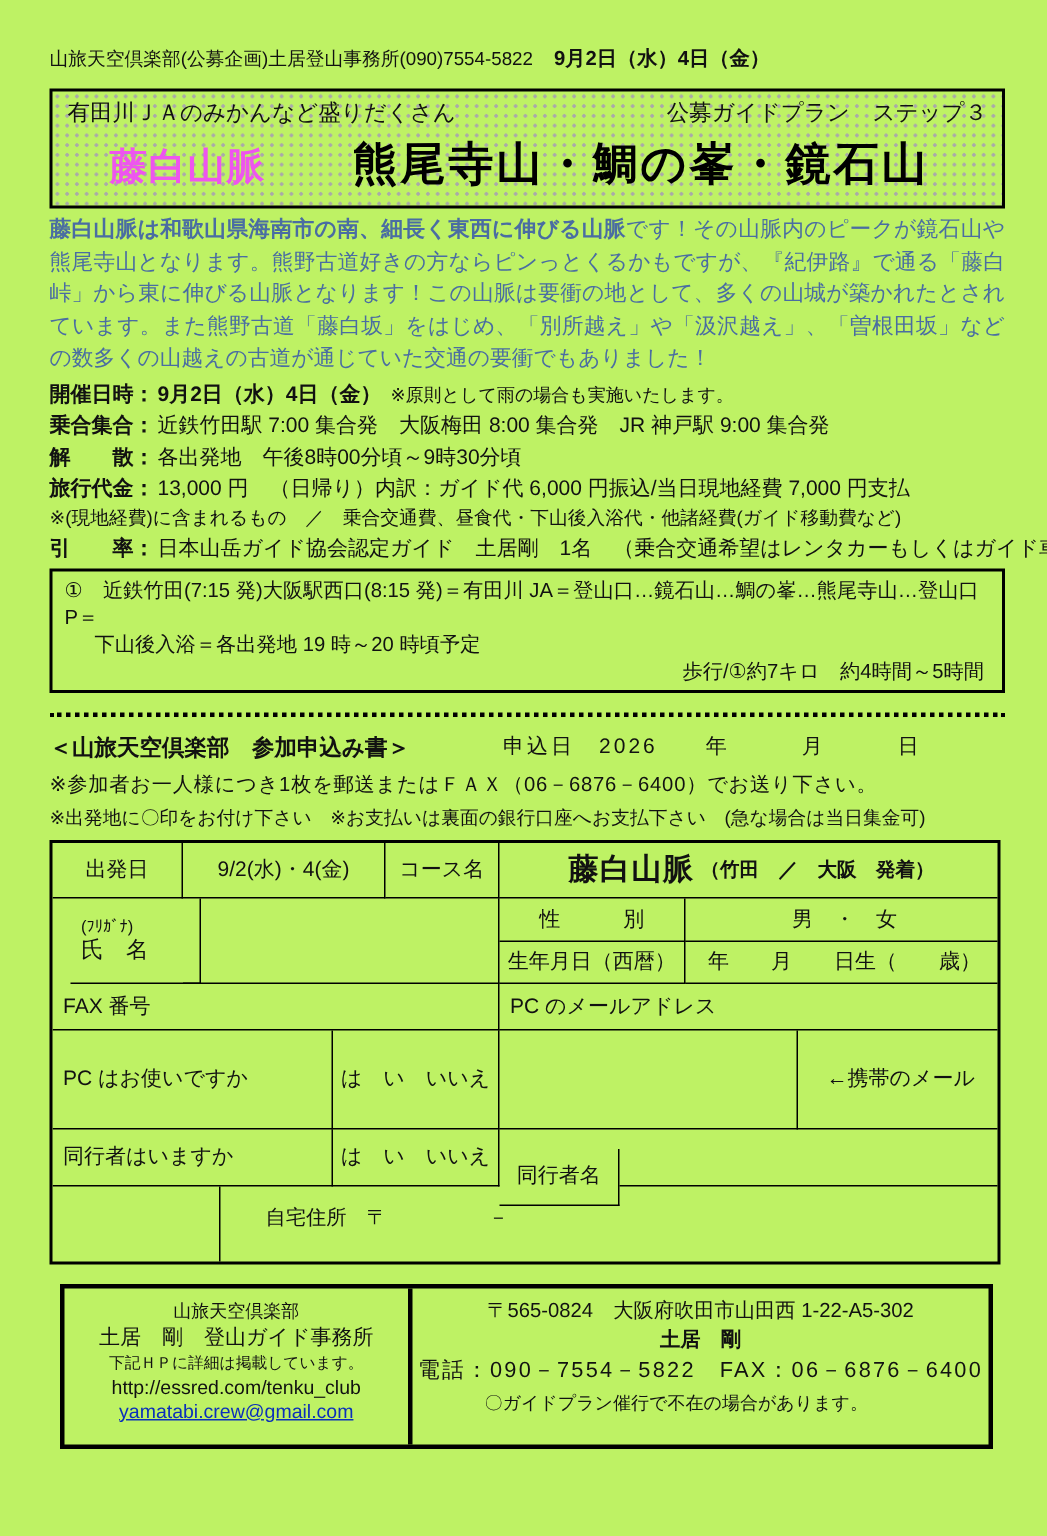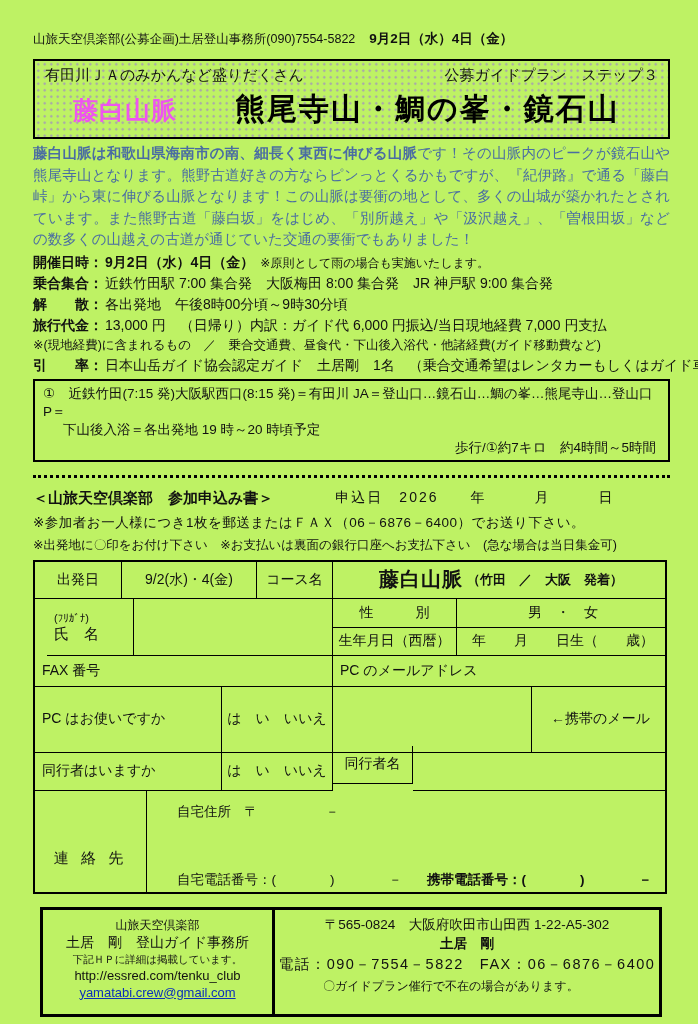--- a/index.html
+++ b/index.html
@@ -45,21 +45,21 @@
 
   
   .form-head { margin-top:11px; }
   .fh-row1 { display:flex; align-items:flex-start; }
   .fh-title { font-size:15px; font-weight:bold; }
   .fh-date { font-size:14px; margin-left:62px; letter-spacing:2px; }
   .fh-note1 { font-size:13.5px; margin-top:6px; letter-spacing:0.5px; }
   .fh-note2 { font-size:12.5px; margin-top:5px; }
 
   
-  .tbl { position:relative; margin-top:6px; width:634px; height:334px; border:2px solid #000; overflow:hidden; }
+  .tbl { position:relative; margin-top:6px; width:634px; height:283px; border:2px solid #000; overflow:hidden; }
   .cell { position:absolute; border-right:1.5px solid #000; border-bottom:1.5px solid #000;
           display:flex; align-items:center; font-size:14px; overflow:hidden; }
   .cell.center { justify-content:center; }
   .cell.pad { padding-left:7px; }
   .cell.no-r { border-right:none; }
   .cell.no-b { border-bottom:none; }
   .course-big { font-size:20px; font-weight:900; letter-spacing:1px; }
   .course-suffix { font-size:13px; font-weight:bold; margin-left:4px; }
   .stack { flex-direction:column; align-items:flex-start; justify-content:center; }
   .furi { font-size:11px; line-height:14px; }
@@ -170,21 +170,21 @@
       <div class="cell pad" style="left:0;top:94px;width:298px;height:31px;">FAX 番号</div>
       <div class="cell pad no-r" style="left:298px;top:94px;width:336px;height:31px;">PC のメールアドレス</div>
 
       <div class="cell pad" style="left:0;top:125px;width:187px;height:66px;">PC はお使いですか</div>
       <div class="cell center" style="left:187px;top:125px;width:111px;height:66px;">は　い　いいえ</div>
       <div class="cell" style="left:298px;top:125px;width:199px;height:66px;"></div>
       <div class="cell center no-r" style="left:497px;top:125px;width:137px;height:66px;">←携帯のメール</div>
 
       <div class="cell pad" style="left:0;top:191px;width:187px;height:38px;">同行者はいますか</div>
       <div class="cell center" style="left:187px;top:191px;width:111px;height:38px;">は　い　いいえ</div>
-      <div class="cell center" style="left:298px;top:184px;width:80px;height:38px;">同行者名</div>
+      <div class="cell center" style="left:298px;top:204px;width:80px;height:38px;">同行者名</div>
       <div class="cell no-r" style="left:378px;top:191px;width:256px;height:38px;"></div>
 
       <div class="cell center no-b contact-label" style="left:0;top:229px;width:112px;height:136px;">連 絡 先</div>
       <div class="cell no-r no-b contact-body" style="left:112px;top:229px;width:522px;height:136px;">
         <span class="cb-line" style="left:30px;top:12px;">自宅住所　〒　　　　　－</span>
         <span class="cb-line" style="left:30px;top:80px;">自宅電話番号：(　　　　)　　　　－</span>
         <span class="cb-line" style="left:280px;top:80px;font-weight:bold;">携帯電話番号：(　　　　)　　　　－</span>
         <span class="cb-line" style="left:30px;top:106px;">緊急連絡番号：(　　　　)　　　　－</span>
       </div>
     </div>

